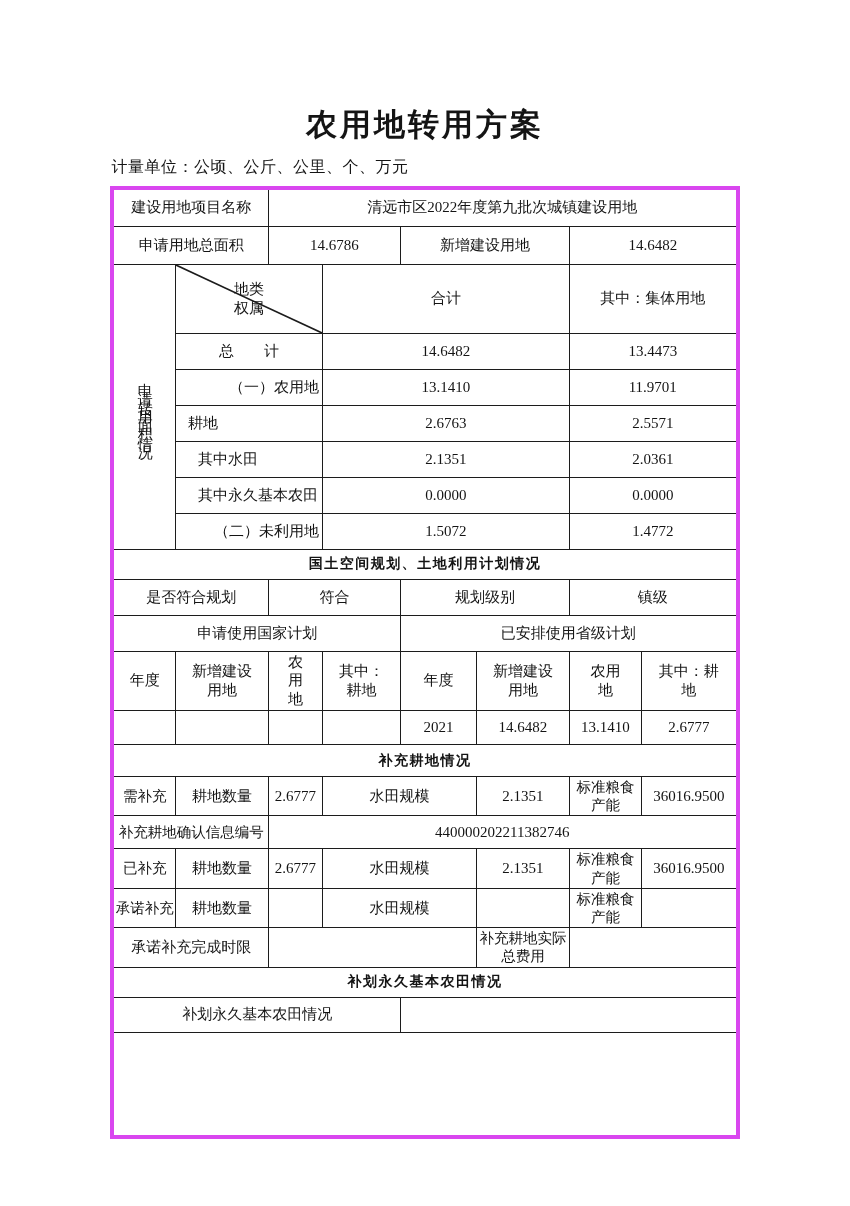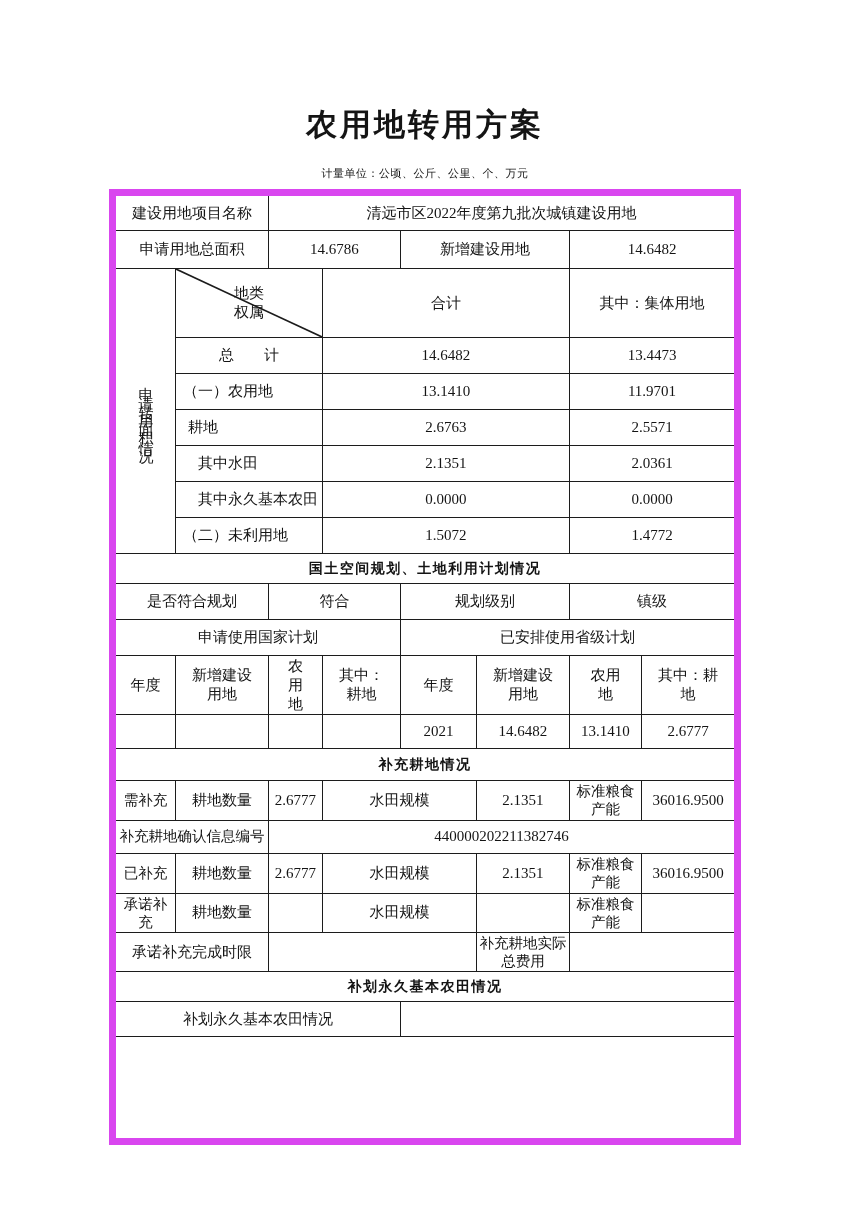--- a/index.html
+++ b/index.html
@@ -14,48 +14,48 @@
   .title {
     padding-top: 104px;
     text-align: center;
     font-size: 31px;
     font-weight: bold;
     letter-spacing: 3px;
     font-family: "Liberation Serif", serif;
   }
   .units {
     width: 627px;
-    margin: 20px auto 8px auto;
-    text-align: center;
-    font-size: 11px;
+    margin: 11px auto 8px auto;
+    text-align: left;
+    font-size: 16px;
     letter-spacing: 0.5px;
   }
   table.form {
     width: 627px;
     margin: 0 auto;
     border-collapse: collapse;
     table-layout: fixed;
-    border: 7px solid #d946ef;
+    border: 4px solid #d946ef;
   }
   td {
     border: 1.6px solid #1c1c1c;
     text-align: center;
     vertical-align: middle;
     font-size: 15px;
     padding: 2px 3px;
     overflow: hidden;
     line-height: 1.25;
   }
   td.section {
     font-family: "Liberation Sans", sans-serif;
     font-weight: bold;
     font-size: 14px;
     letter-spacing: 1.5px;
   }
-  td.al  { text-align: left; padding-left: 7px;  }
+  td.al  { text-align: right; padding-left: 7px;  }
   td.al2 { text-align: left; padding-left: 12px; }
   td.al3 { text-align: left; padding-left: 22px; font-family: Liberation Serif, serif; }
   td.small { font-size: 15px; padding: 1px 14px; }
   td.tight { font-size: 14.5px; padding: 1px 1px; }
   
   .vlabel {
     writing-mode: vertical-lr;
     text-orientation: upright;
     letter-spacing: 9px;
     font-size: 15px;

